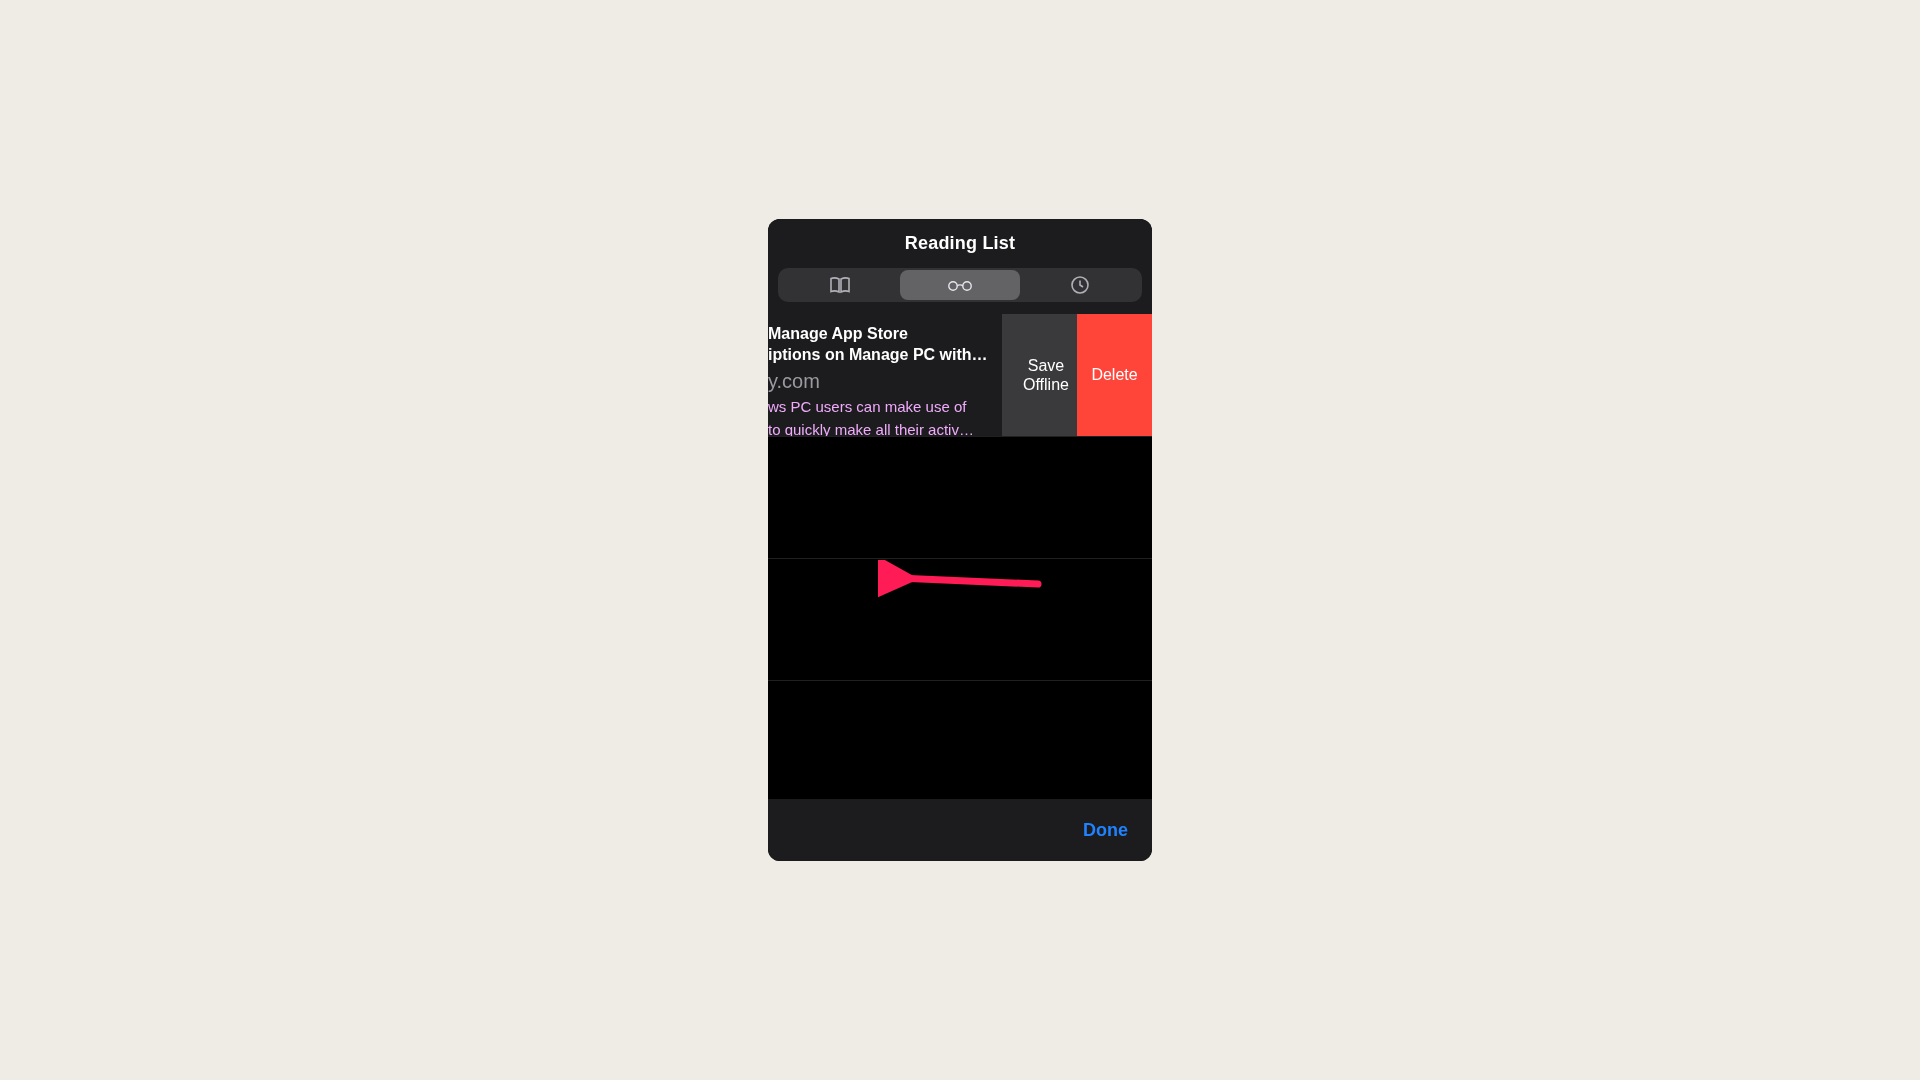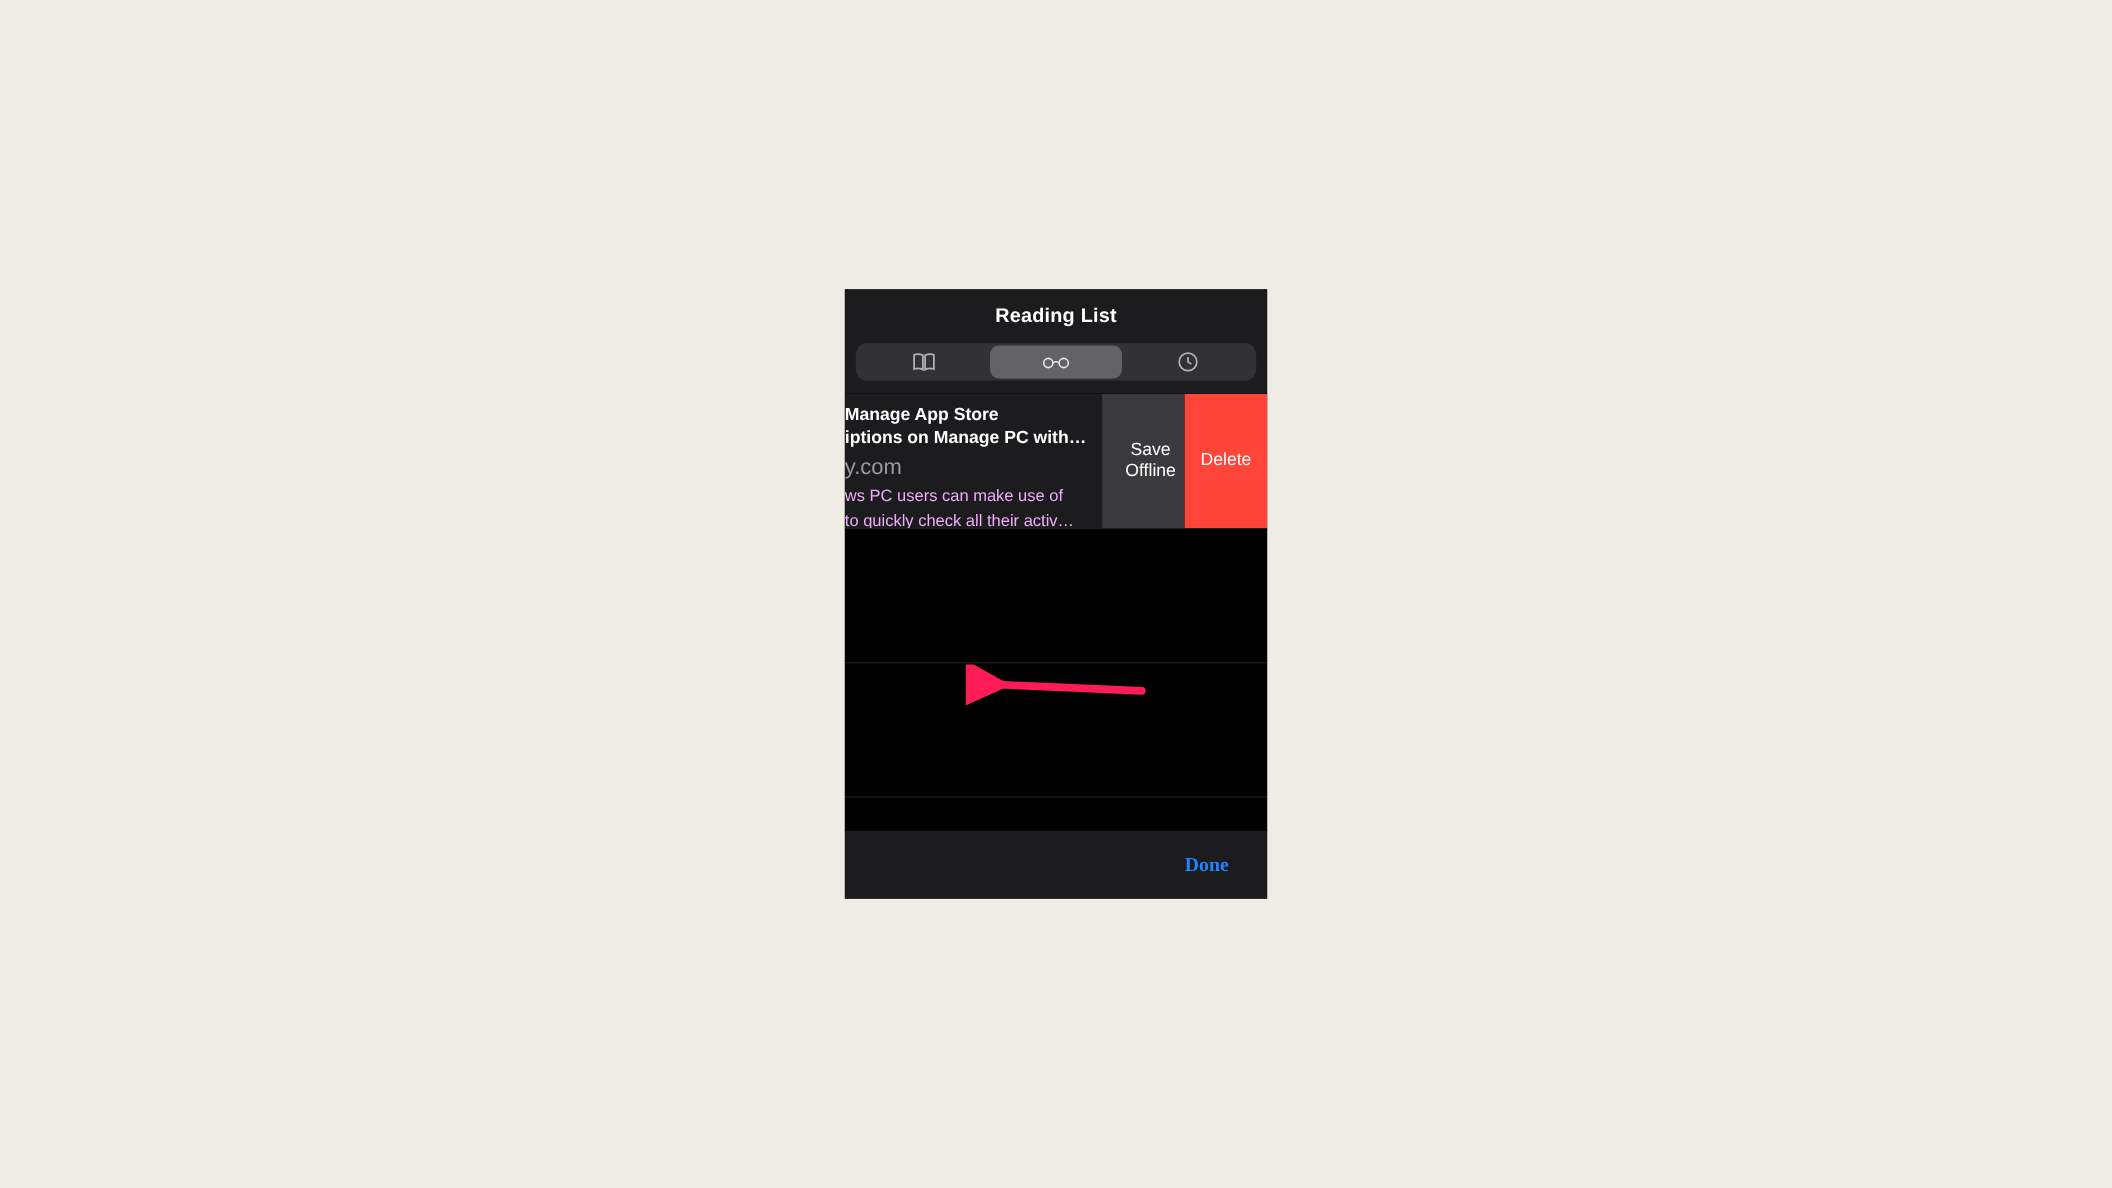--- a/index.html
+++ b/index.html
@@ -6,23 +6,23 @@
   html, body { width: 1920px; height: 1080px; }
   body {
     background: #efece6;
     font-family: -apple-system, "Helvetica Neue", Helvetica, Arial, sans-serif;
     display: flex;
     align-items: center;
     justify-content: center;
   }
   .phone {
     width: 384px;
-    height: 554px;
+    height: 642px;
     background: #000;
-    border-radius: 0;
+    border-radius: 12px;
     overflow: hidden;
     position: relative;
     display: flex;
     flex-direction: column;
   }
   .header {
     background: #1c1c1e;
     padding-top: 14px;
     padding-bottom: 10px;
   }
@@ -133,22 +133,21 @@
     left: 110px;
     top: 246px;
     pointer-events: none;
   }
   .footer {
     background: #1c1c1e;
     height: 62px;
     display: flex;
     align-items: center;
     justify-content: flex-end;
-    padding: 0 35px;
-    font-family: Liberation Serif, serif;
+    padding: 0 24px;
   }
   .done {
     color: #1f82ff;
     font-size: 18px;
     font-weight: 600;
   }
 </style>
 </head>
 <body>
 
@@ -187,21 +186,21 @@
   </div>
 
   <div class="content">
 
     <div class="row-wrap">
       <div class="row">
         <div class="t1"> Manage App Store</div>
         <div class="t1">iptions on Manage PC with…</div>
         <div class="t2">y.com</div>
         <div class="t3">ws PC users can make use of</div>
-        <div class="t3">to quickly check all their activ…</div>
+        <div class="t3">to quickly make all their activ…</div>
       </div>
       <div class="action save-offline">Save
 Offline</div>
       <div class="action delete">Delete</div>
     </div>
 
     <div class="empty-rows">
       <div class="empty-row"></div>
       <div class="empty-row"></div>
       <div class="empty-row"></div>

